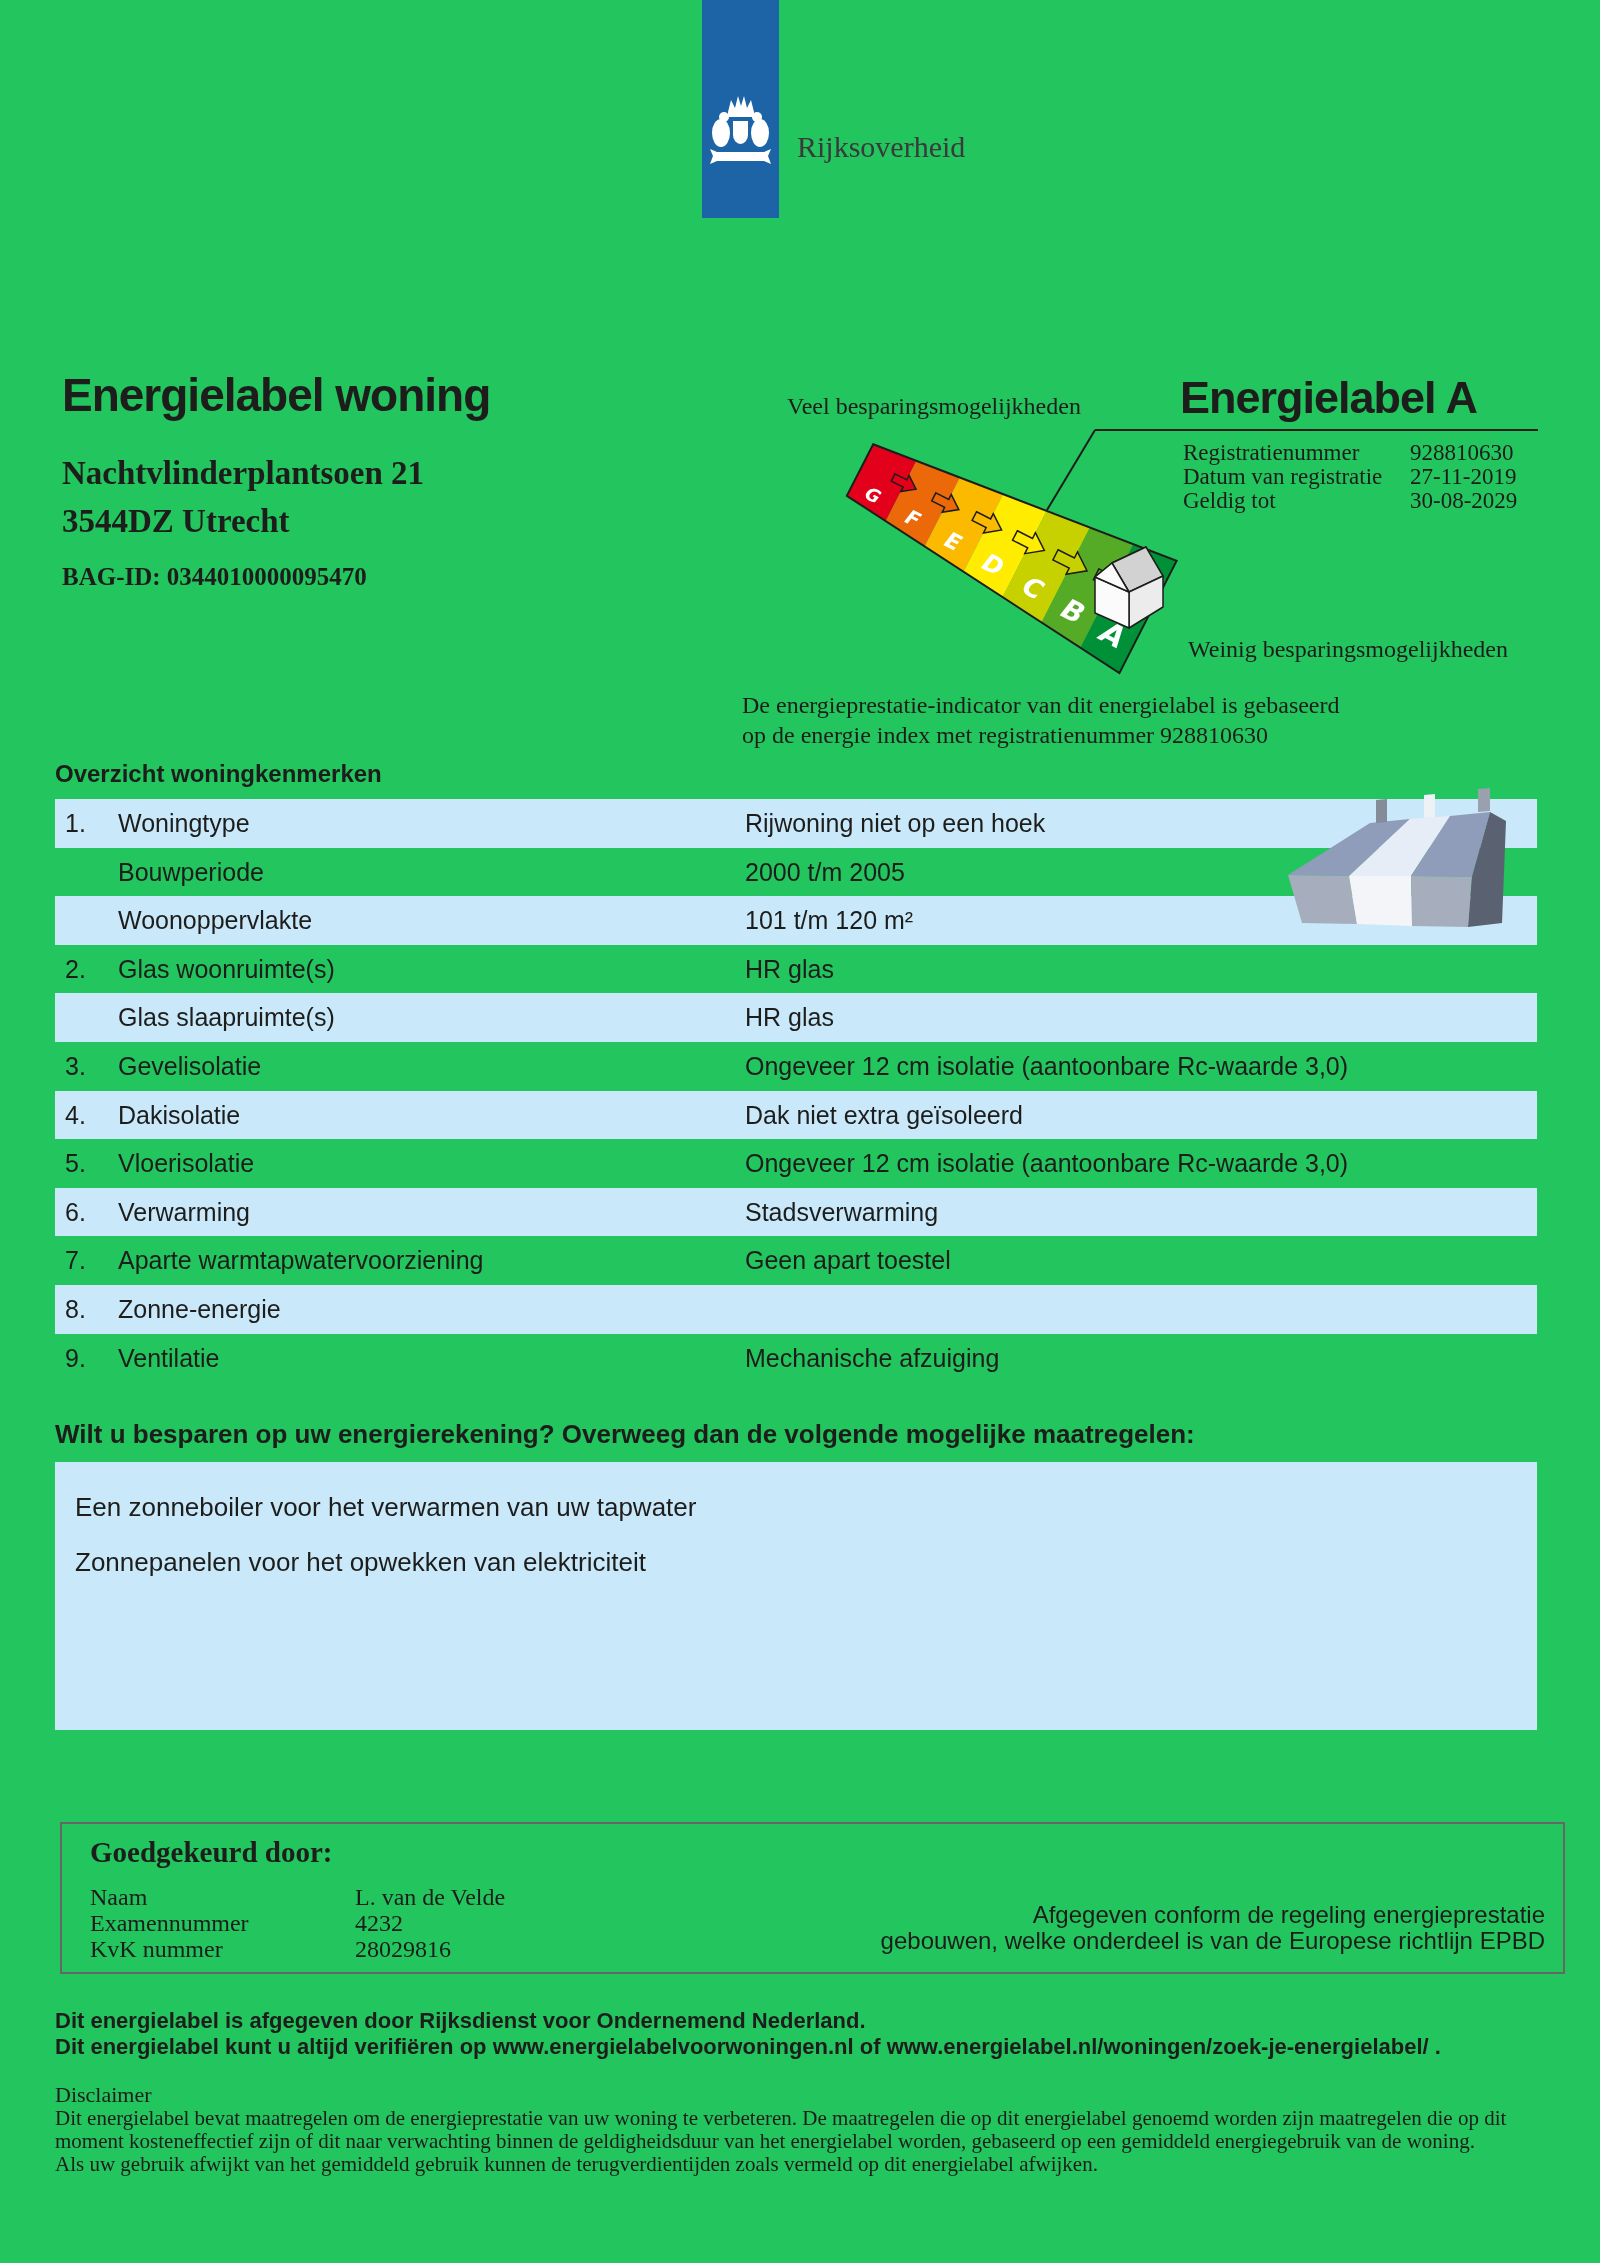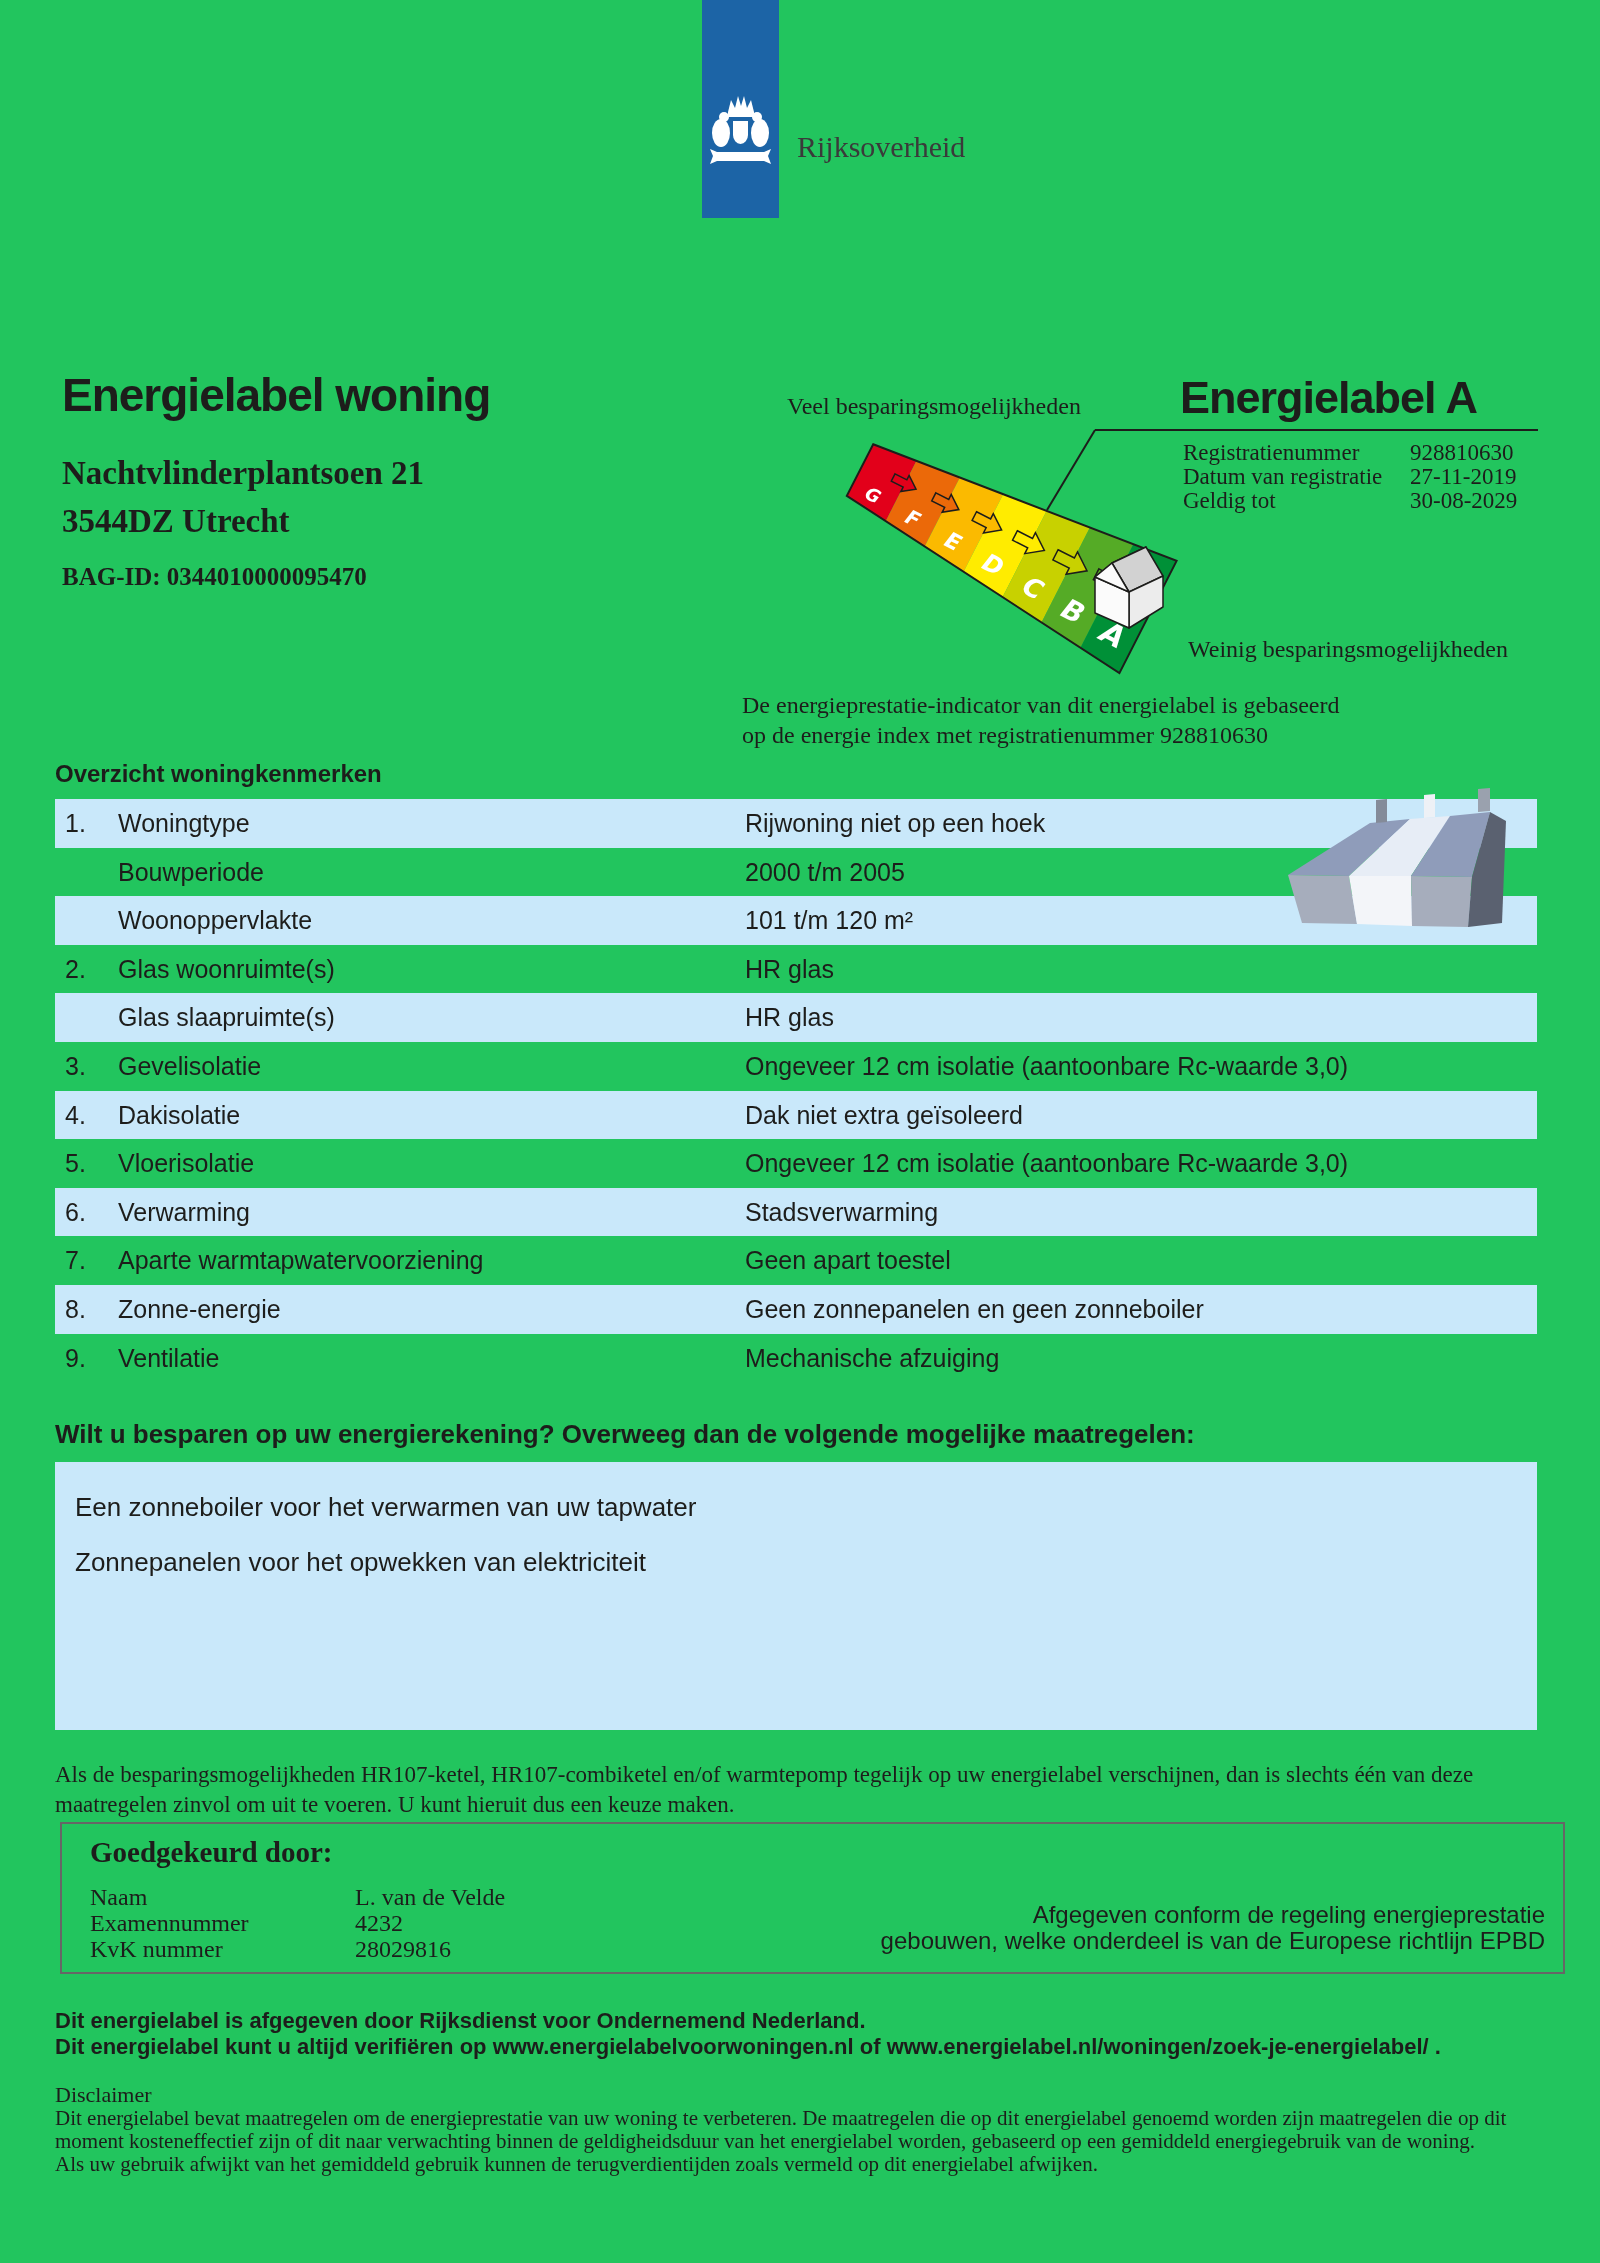--- a/index.html
+++ b/index.html
@@ -201,21 +201,20 @@
         <span class="tvalue">Stadsverwarming</span>
       </div>
       <div class="trow">
         <span class="tnum">7.</span>
         <span class="tlabel">Aparte warmtapwatervoorziening</span>
         <span class="tvalue">Geen apart toestel</span>
       </div>
       <div class="trow blue">
         <span class="tnum">8.</span>
         <span class="tlabel">Zonne-energie</span>
-        <span class="tvalue">Geen zonnepanelen en geen zonneboiler</span>
       </div>
       <div class="trow">
         <span class="tnum">9.</span>
         <span class="tlabel">Ventilatie</span>
         <span class="tvalue">Mechanische afzuiging</span>
       </div>
     </div>
 
   <svg class="abs house-svg" width="232" height="148" viewBox="0 0 232 148">
     <polygon points="10,89 71,90 132,33 92,37" fill="#8f9cba"></polygon>
@@ -228,21 +227,20 @@
     <polygon points="98,14 109,13 109,36 98,37" fill="#848b99"></polygon>
     <polygon points="146,9 157,8 157,31 146,32" fill="#eef1f6"></polygon>
     <polygon points="200,3 212,2 212,25 200,26" fill="#9aa1ae"></polygon>
   </svg>
 
   <div class="abs savings-heading">Wilt u besparen op uw energierekening? Overweeg dan de volgende mogelijke maatregelen:</div>
   <div class="abs savings-box" id="savings-items">
       <div class="savings-item">Een zonneboiler voor het verwarmen van uw tapwater</div>
       <div class="savings-item">Zonnepanelen voor het opwekken van elektriciteit</div>
     </div>
-  <div class="abs savings-note">Als de besparingsmogelijkheden HR107-ketel, HR107-combiketel en/of warmtepomp tegelijk op uw energielabel verschijnen, dan is slechts één van deze maatregelen zinvol om uit te voeren. U kunt hieruit dus een keuze maken.</div>
 
   <div class="abs approval-box">
     <div class="appr-title">Goedgekeurd door:</div>
     <div class="appr-fields" id="appr-fields">
         <div class="appr-row"><span>Naam</span><span class="appr-val">L. van de Velde</span></div>
         <div class="appr-row"><span>Examennummer</span><span class="appr-val">4232</span></div>
         <div class="appr-row"><span>KvK nummer</span><span class="appr-val">28029816</span></div>
       </div>
     <div class="conform">
       <div>Afgegeven conform de regeling energieprestatie</div>

